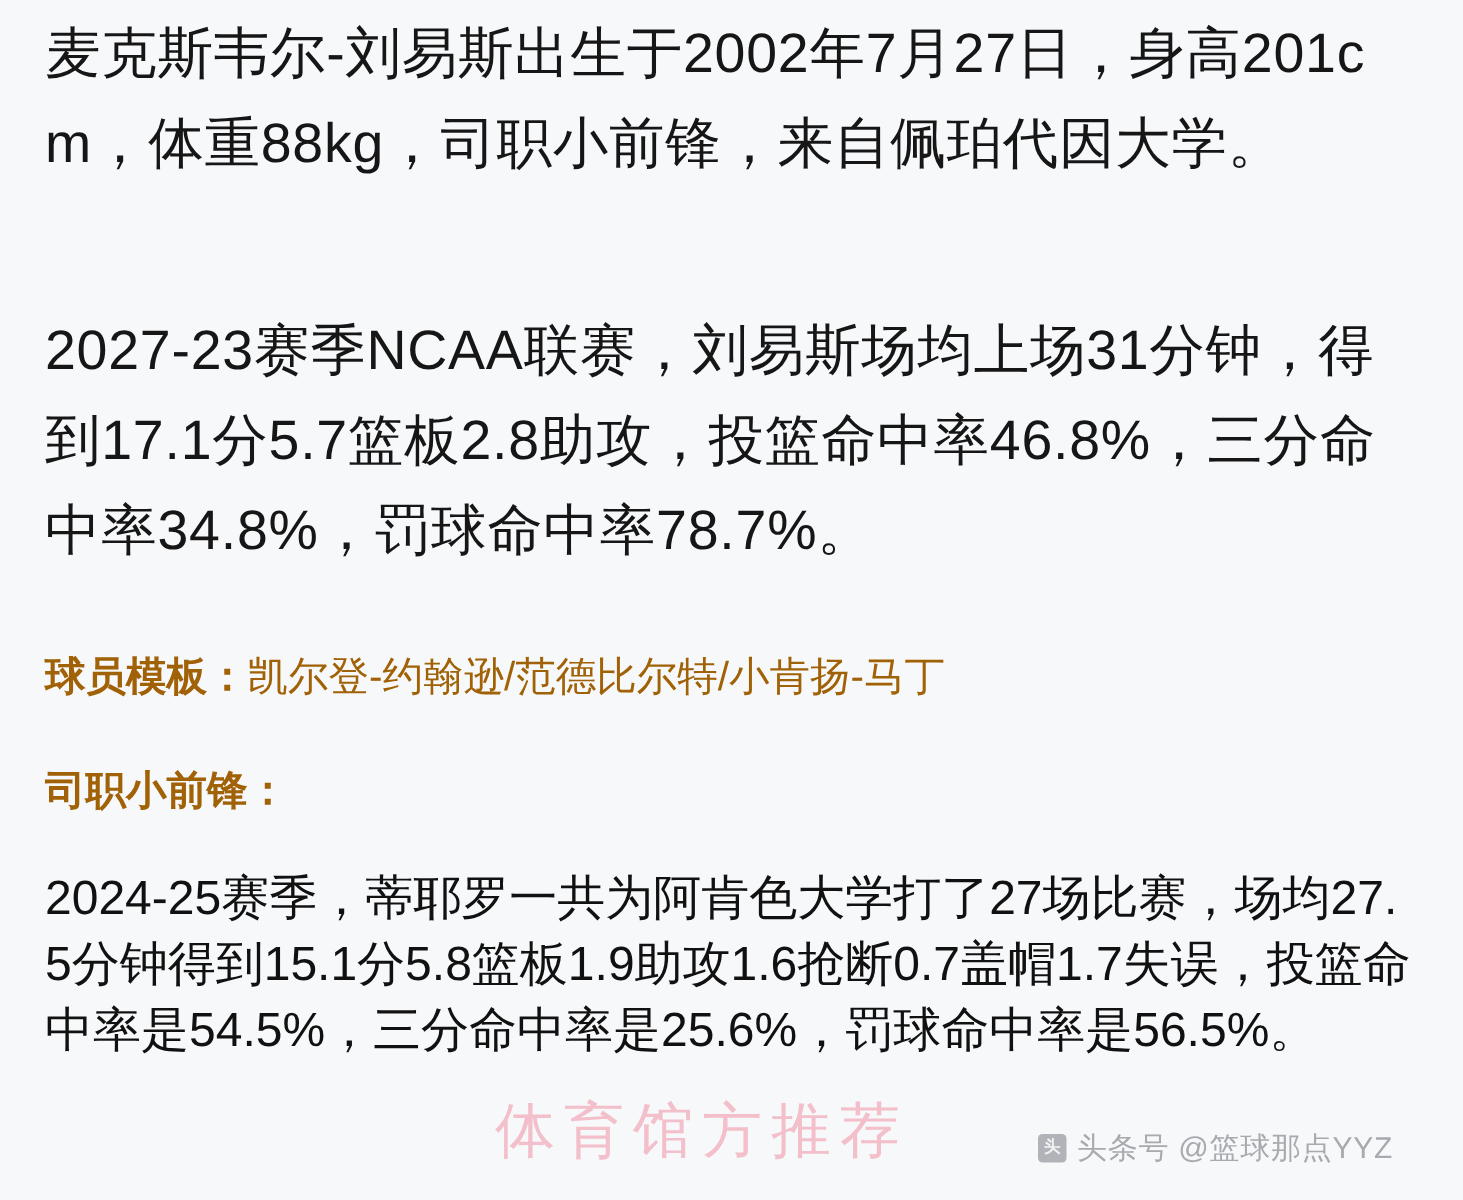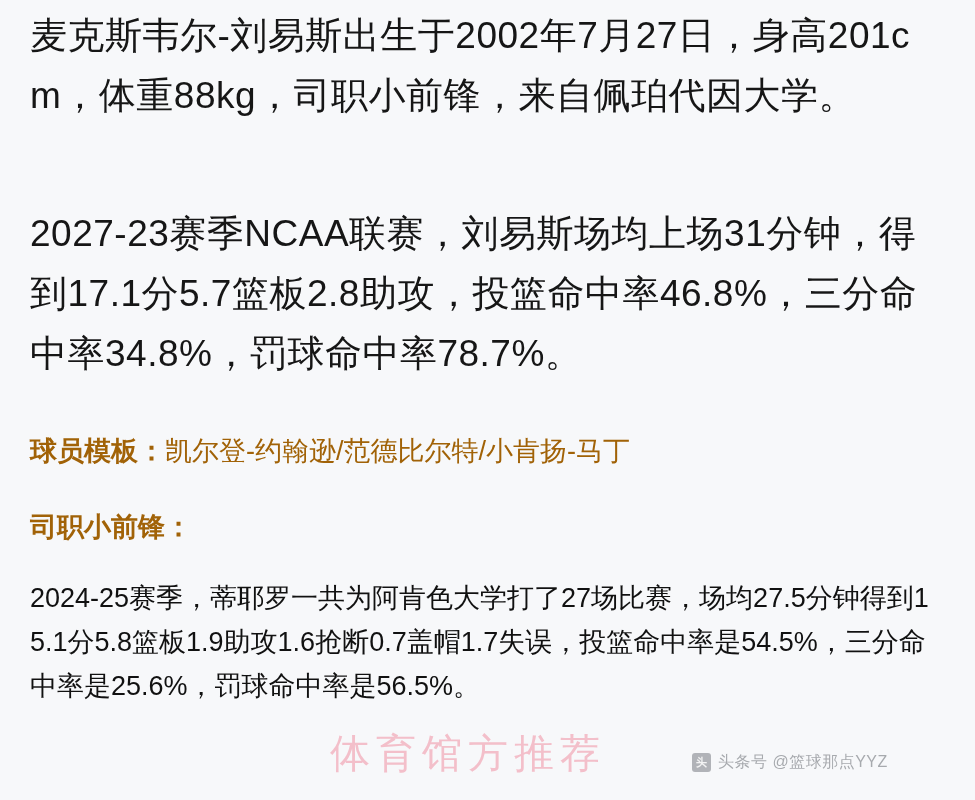--- a/index.html
+++ b/index.html
@@ -48,21 +48,21 @@
     font-weight: bold;
   }
   .tpl-block {
     padding-top: 46px;
   }
   .stat-head {
     padding-top: 34px;
   }
   .stat-body {
     padding-top: 28px;
-    font-size: 27px;
+    font-size: 32px;
     line-height: 44px;
     color: #111;
     margin: 0;
     word-break: break-all;
   }
   
   .wm {
     position: absolute;
     pointer-events: none;
     user-select: none;
@@ -92,21 +92,21 @@
     height: 19px;
     border-radius: 3px;
     background: #9a9da2;
     color: #f2f2f2;
     font-size: 11px;
     line-height: 19px;
     text-align: center;
     font-weight: bold;
   }
   .tt-text {
-    font-size: 16px;
+    font-size: 20px;
     color: #8d9095;
     letter-spacing: 0.5px;
   }
 </style>
 </head>
 <body>
 
 <div class="page">
 
   <p class="para-large block-1">麦克斯韦尔-刘易斯出生于2002年7月27日，身高201cm，体重88kg，司职小前锋，来自佩珀代因大学。</p>

